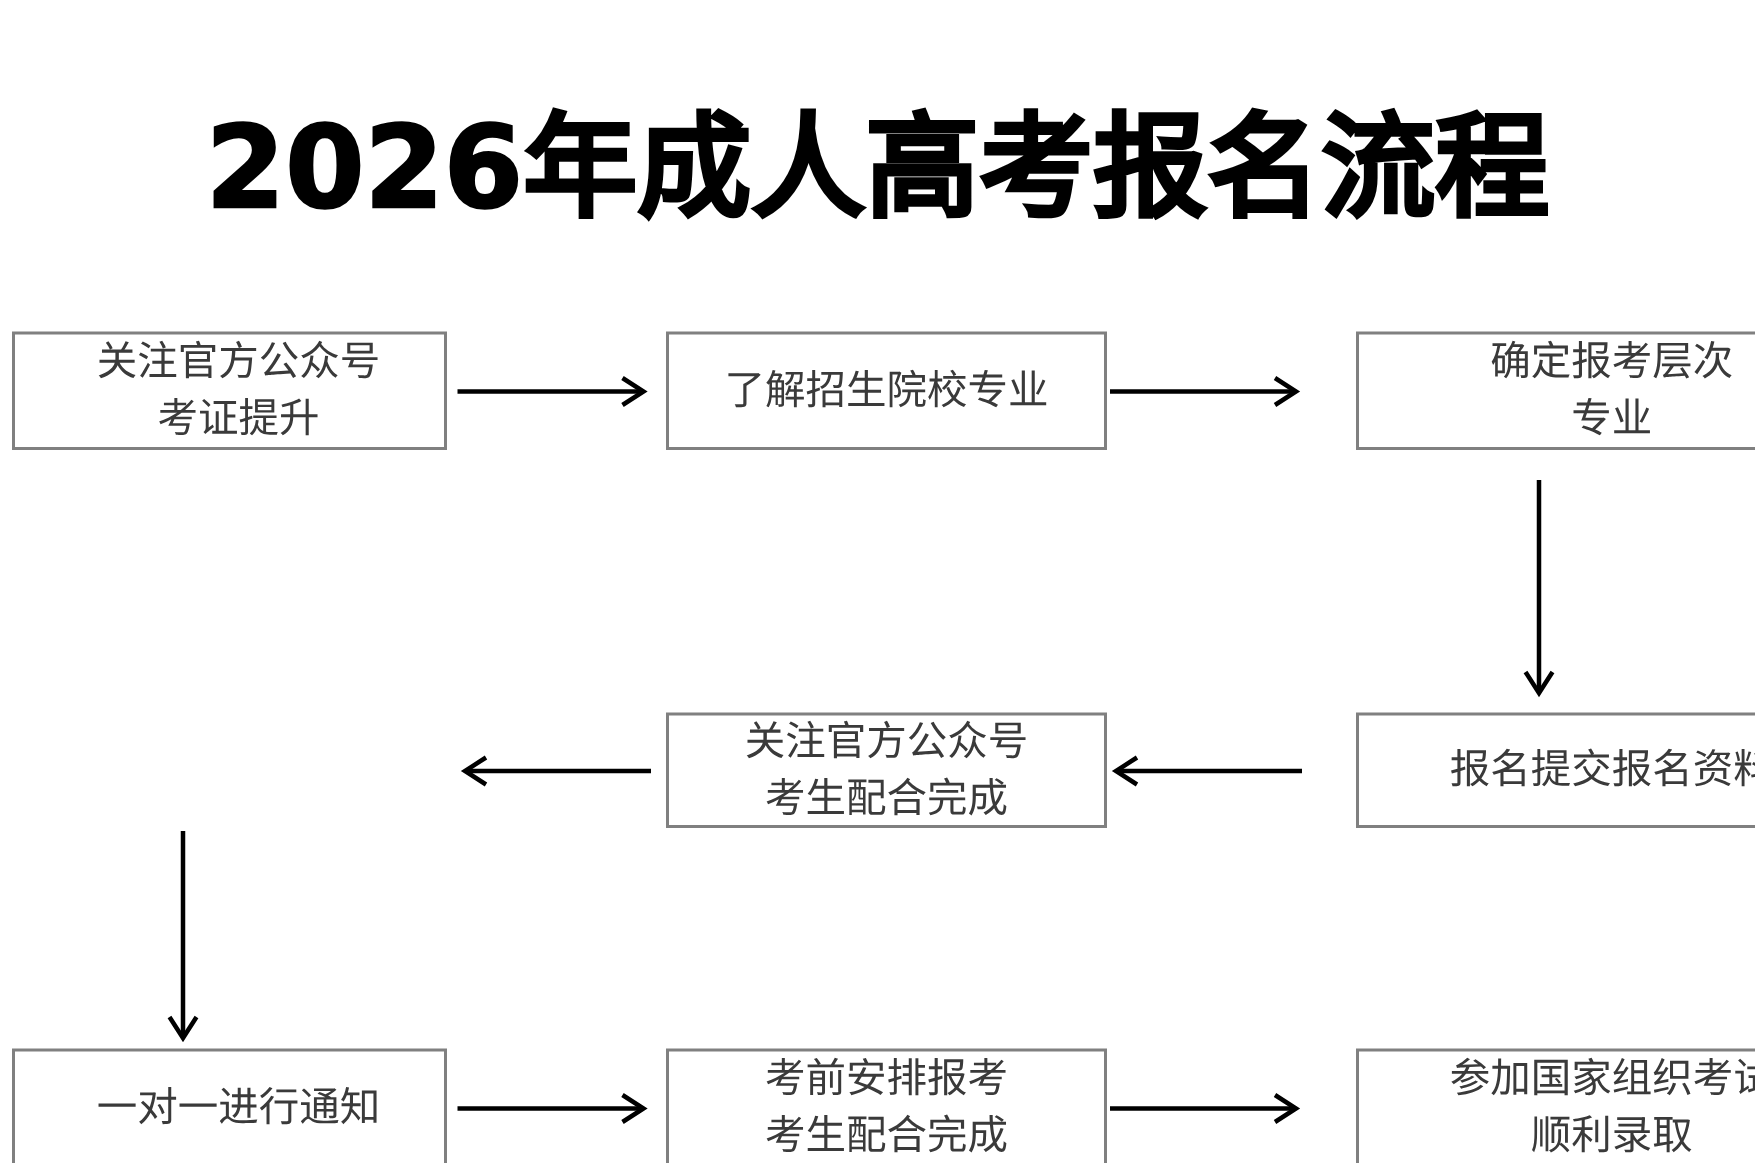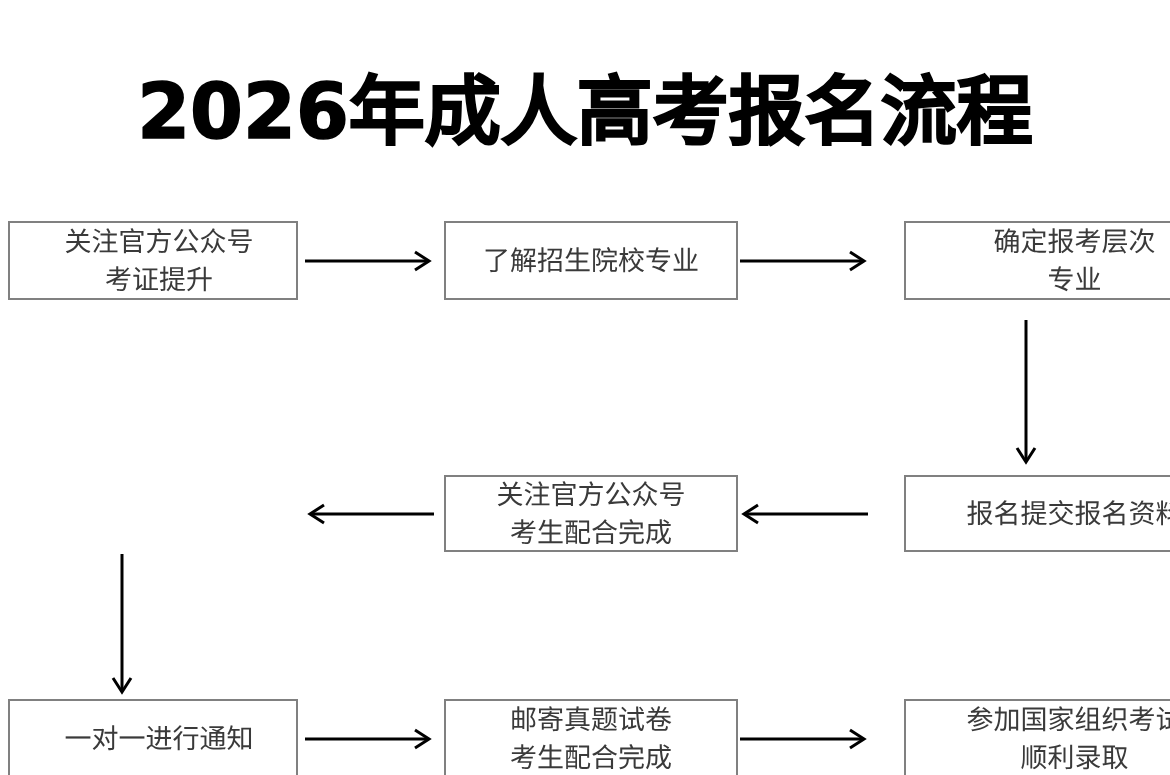--- a/index.html
+++ b/index.html
@@ -112,21 +112,21 @@
 
   <div class="node one-line col-3 row-2">
     <span class="line">报名提交报名资料</span>
   </div>
 
   <div class="node col-1 row-3">
     <span class="line">一对一进行通知</span>
   </div>
 
   <div class="node col-2 row-3">
-    <span class="line">邮寄真题试卷</span>
+    <span class="line">考前安排报考</span>
     <span class="line">考生配合完成</span>
   </div>
 
   <div class="node col-3 row-3">
     <span class="line">参加国家组织考试</span>
     <span class="line">顺利录取</span>
   </div>
 
   <div class="arrow" style="left:305px; top:216px; width:128px; height:26px;">
     <svg width="128" height="26" viewBox="0 0 128 26">

